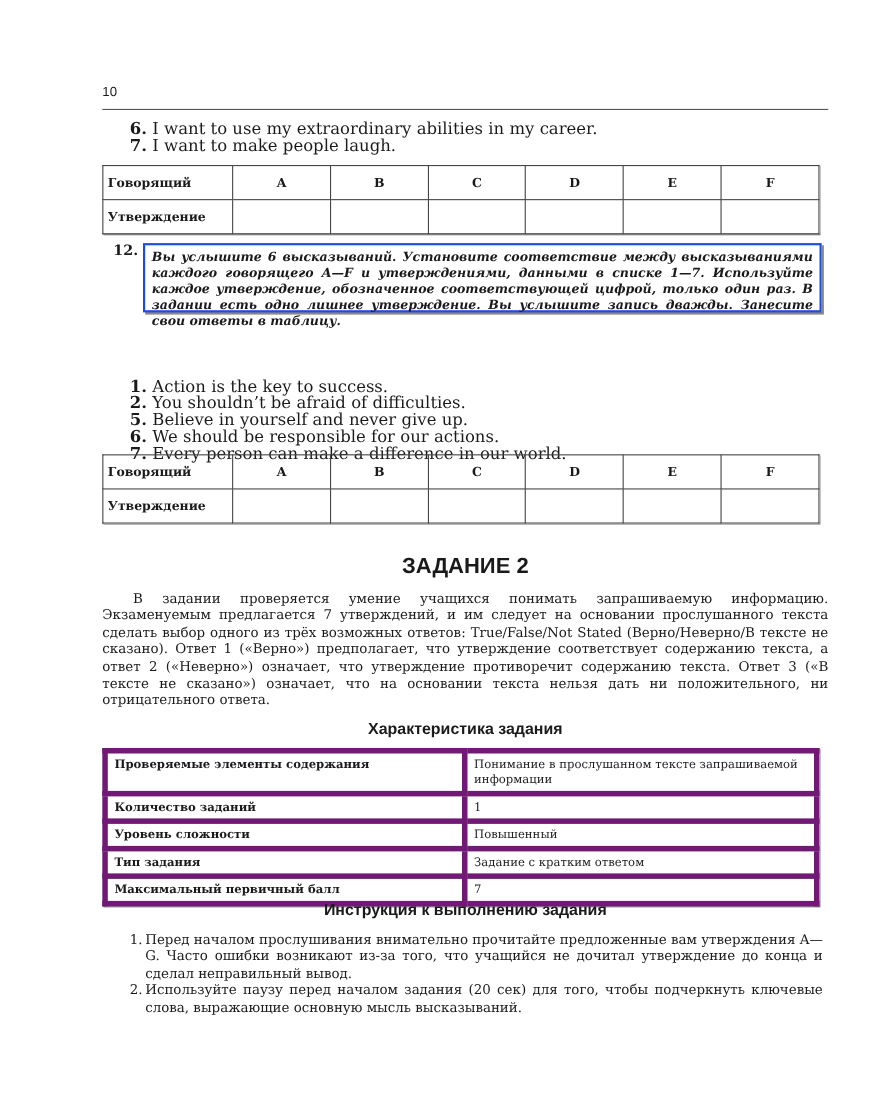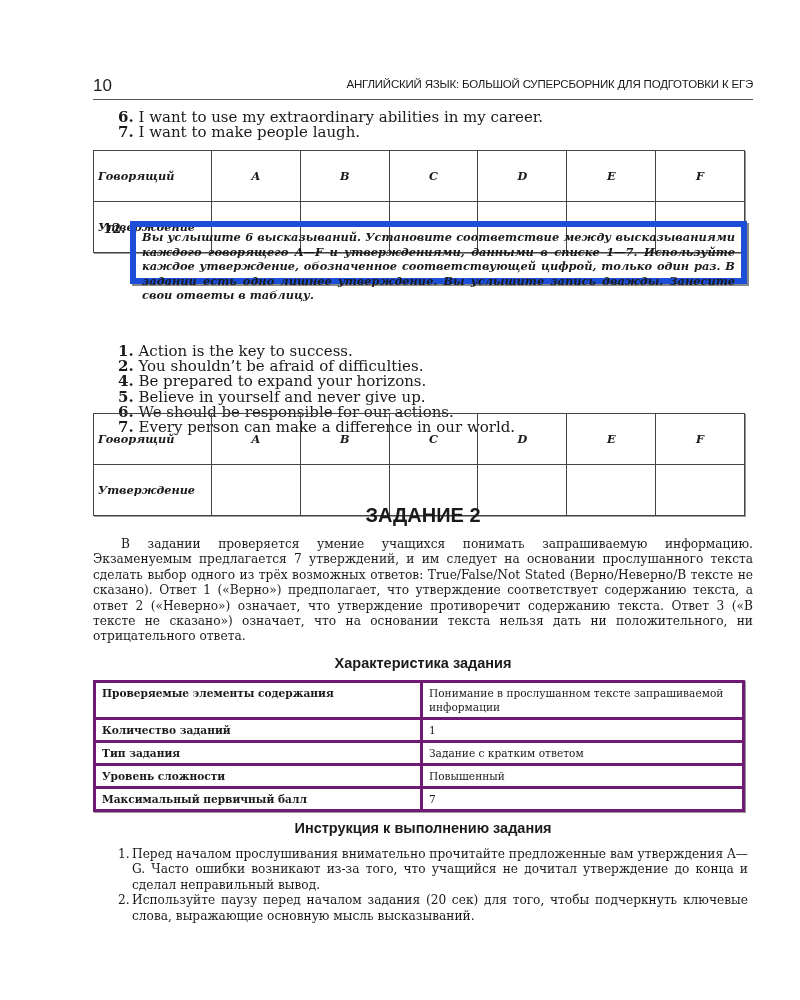--- a/index.html
+++ b/index.html
@@ -7,53 +7,53 @@
     body {
       position: relative;
       font-family: "DejaVu Serif", "Liberation Serif", serif;
       color: #1a1a1a;
       overflow: hidden;
     }
     .page-header {
       position: absolute; left: 93px; top: 76px; width: 660px; height: 20px;
       font-family: "Liberation Sans", "DejaVu Sans", sans-serif;
     }
-    .page-num { position: absolute; left: 0; top: 0; font-size: 17px; }
+    .page-num { position: absolute; left: 0; top: 0; font-size: 12px; }
     .running-title {
       position: absolute; right: 0; top: 2px; font-size: 11.5px;
       letter-spacing: -0.2px; white-space: nowrap;
     }
     .header-rule {
       position: absolute; left: 93px; top: 99px; width: 660px; height: 0;
       border-top: 1.5px solid #555;
     }
     .list { position: absolute; left: 118px; font-size: 15px; line-height: 15.2px; white-space: nowrap; }
     .list .num { font-weight: bold; }
     .list1 { top: 110px; }
     .list2 { top: 296px; margin-top: 48px; }
 
     table.answer {
       position: absolute; left: 93px; width: 652px; border-collapse: collapse;
       font-size: 11.3px;
     }
     table.answer td {
-      border: 1px solid #444; height: 22px; padding: 18px 4px; font-weight: bold; font-style: italic;
+      border: 1px solid #444; height: 22px; padding: 8px 4px; font-weight: bold;
     }
     table.answer td.rowhead { width: 118px; text-align: left; }
     table.answer td.col { width: 89px; text-align: center; }
     table.answer { box-shadow: 1px 1px 0 #999; }
     .table1 { top: 150px; }
     .table2 { top: 413px; }
 
     .task-num {
       position: absolute; left: 103px; top: 221px; font-size: 13px; font-weight: bold;
     }
     .instruction-box {
       position: absolute; left: 130px; top: 221px; width: 617px; height: 63px;
-      border: 6px solid #1d4ed8; box-shadow: 2px 2px 0 #888;
+      border: 2px solid #1d4ed8; box-shadow: 2px 2px 0 #888;
       padding: 3px 6px 0 6px;
       font-size: 11.4px; line-height: 14.5px; font-style: italic; font-weight: bold;
       text-align: justify;
     }
 
     .section-title {
       position: absolute; left: 93px; width: 660px; text-align: center;
       font-family: "Liberation Sans", "DejaVu Sans", sans-serif; font-weight: bold;
     }
     .t-zadanie { top: 504px; font-size: 20px; }
@@ -63,39 +63,38 @@
     .intro {
       position: absolute; left: 93px; top: 537px; width: 660px;
       font-size: 12.2px; line-height: 15.4px; text-align: justify;
       text-indent: 28px;
     }
 
     table.chars {
       position: absolute; left: 93px; top: 680px; width: 652px; border-collapse: collapse;
       font-size: 10.6px; box-shadow: 1px 1px 0 #999;
     }
-    table.chars td { border: 3px solid #701a75; padding: 3px 6px; vertical-align: top; line-height: 14px; margin-left: 40px; }
+    table.chars td { border: 5px solid #701a75; padding: 3px 6px; vertical-align: top; line-height: 14px; margin-left: 40px; }
     table.chars td.k { width: 327px; font-weight: bold; }
     table.chars td.v { font-weight: normal; }
     table.chars tr.tall td { height: 37px; }
     table.chars tr td { height: 22px; }
 
     .steps {
       position: absolute; left: 118px; top: 847px; width: 630px;
       font-size: 12.2px; line-height: 15.4px; text-align: justify;
     }
     .step { position: relative; padding-left: 14px; }
     .step .sn { position: absolute; left: 0; top: 0; }
   </style>
 </head>
 <body>
 
 <div class="page-header">
   <span class="page-num">10</span>
-  <span class="running-title">АНГЛИЙСКИЙ ЯЗЫК: БОЛЬШОЙ СУПЕРСБОРНИК ДЛЯ ПОДГОТОВКИ К ЕГЭ</span>
 </div>
 <div class="header-rule"></div>
 
 <div class="list list1">
   <div><span class="num">6.</span> <span>I want to use my extraordinary abilities in my career.</span></div>
   <div><span class="num">7.</span> <span>I want to make people laugh.</span></div>
 </div>
 
 <table class="answer table1">
   <tbody>
@@ -119,21 +118,20 @@
   </tr>
 </tbody>
   </table>
 
 <div class="task-num">12.</div>
 <div class="instruction-box">Вы услышите 6 высказываний. Установите соответствие между высказываниями каждого говорящего A—F и утверждениями, данными в списке 1—7. Используйте каждое утверждение, обозначенное соответствующей цифрой, только один раз. В задании есть одно лишнее утверждение. Вы услышите запись дважды. Занесите свои ответы в таблицу.</div>
 
 <div class="list list2">
   <div><span class="num">1.</span> <span>Action is the key to success.</span></div>
   <div><span class="num">2.</span> <span>You shouldn’t be afraid of difficulties.</span></div>
-  <div><span class="num">4.</span> <span>Be prepared to expand your horizons.</span></div>
   <div><span class="num">5.</span> <span>Believe in yourself and never give up.</span></div>
   <div><span class="num">6.</span> <span>We should be responsible for our actions.</span></div>
   <div><span class="num">7.</span> <span>Every person can make a difference in our world.</span></div>
 </div>
 
 <table class="answer table2">
   <tbody>
       <tr>
     <td class="rowhead">Говорящий</td>
     <td class="col">A</td>
@@ -163,26 +161,26 @@
   <tbody>
       <tr class="tall">
     <td class="k">Проверяемые элементы содержания</td>
     <td class="v">Понимание в прослушанном тексте запрашиваемой информации</td>
   </tr>
   <tr>
     <td class="k">Количество заданий</td>
     <td class="v">1</td>
   </tr>
   <tr>
+    <td class="k">Уровень сложности</td>
+    <td class="v">Повышенный</td>
+  </tr>
+  <tr>
     <td class="k">Тип задания</td>
     <td class="v">Задание с кратким ответом</td>
-  </tr>
-  <tr>
-    <td class="k">Уровень сложности</td>
-    <td class="v">Повышенный</td>
   </tr>
   <tr>
     <td class="k">Максимальный первичный балл</td>
     <td class="v">7</td>
   </tr>
 </tbody>
   </table>
 
 <div class="section-title t-instr">Инструкция к выполнению задания</div>
 <div class="steps">

